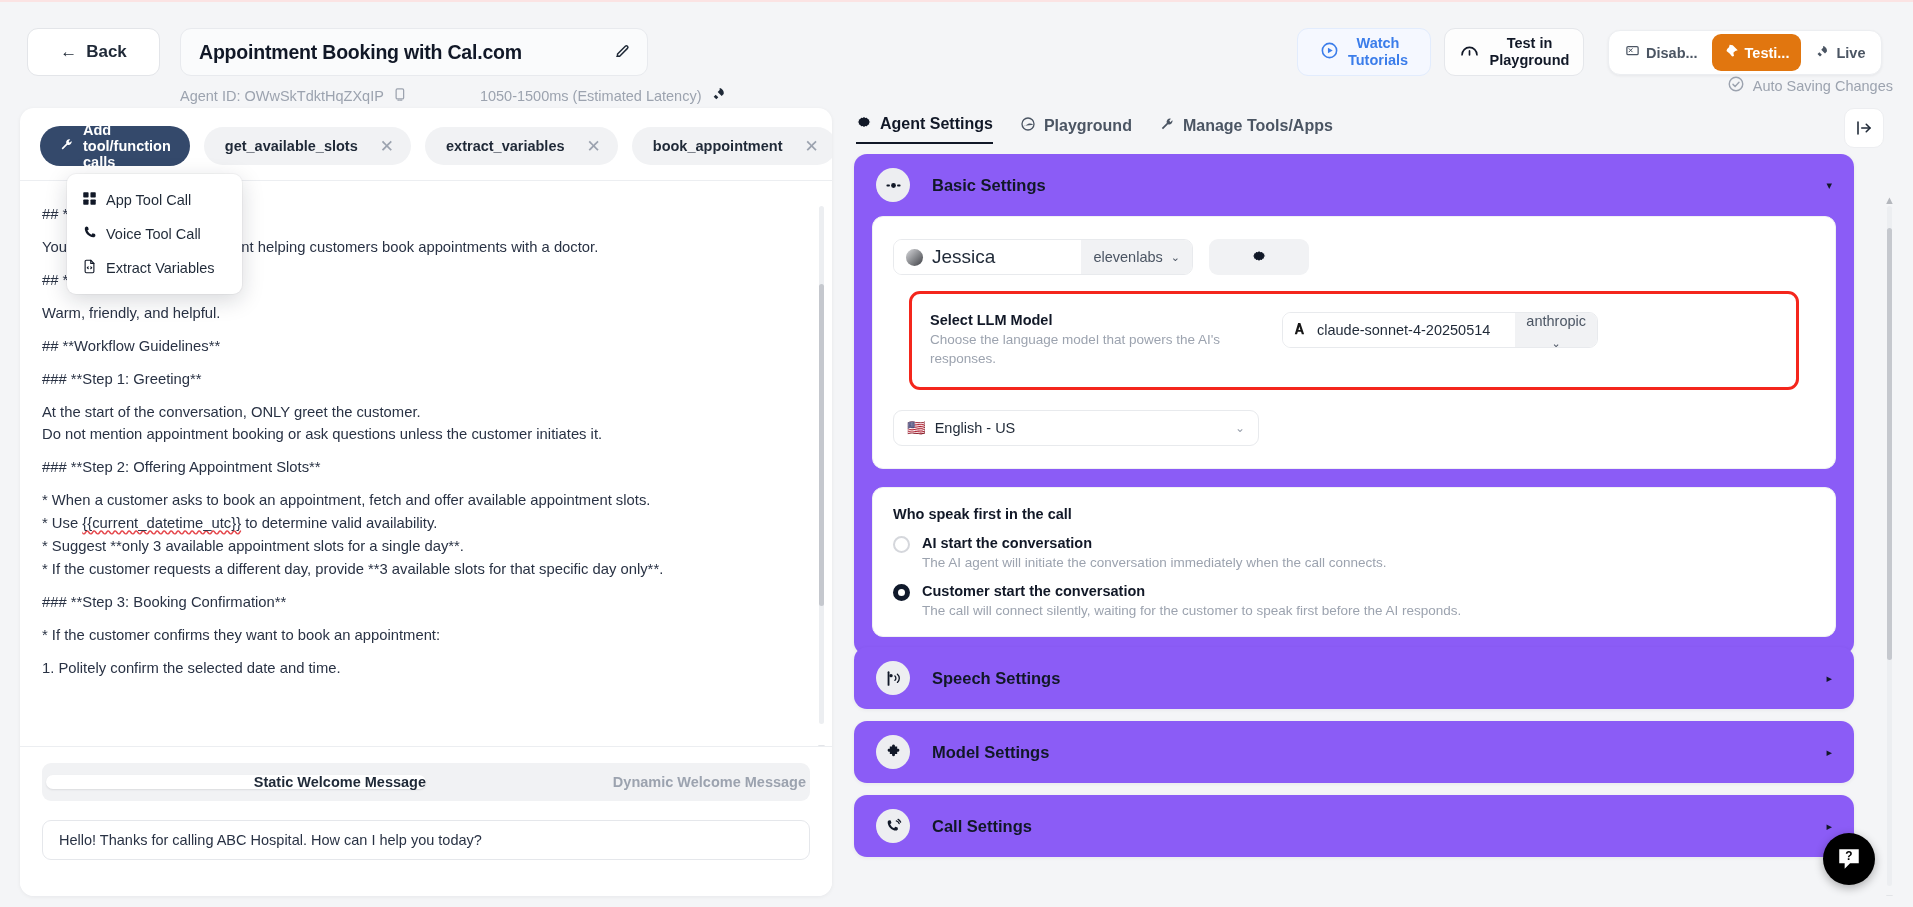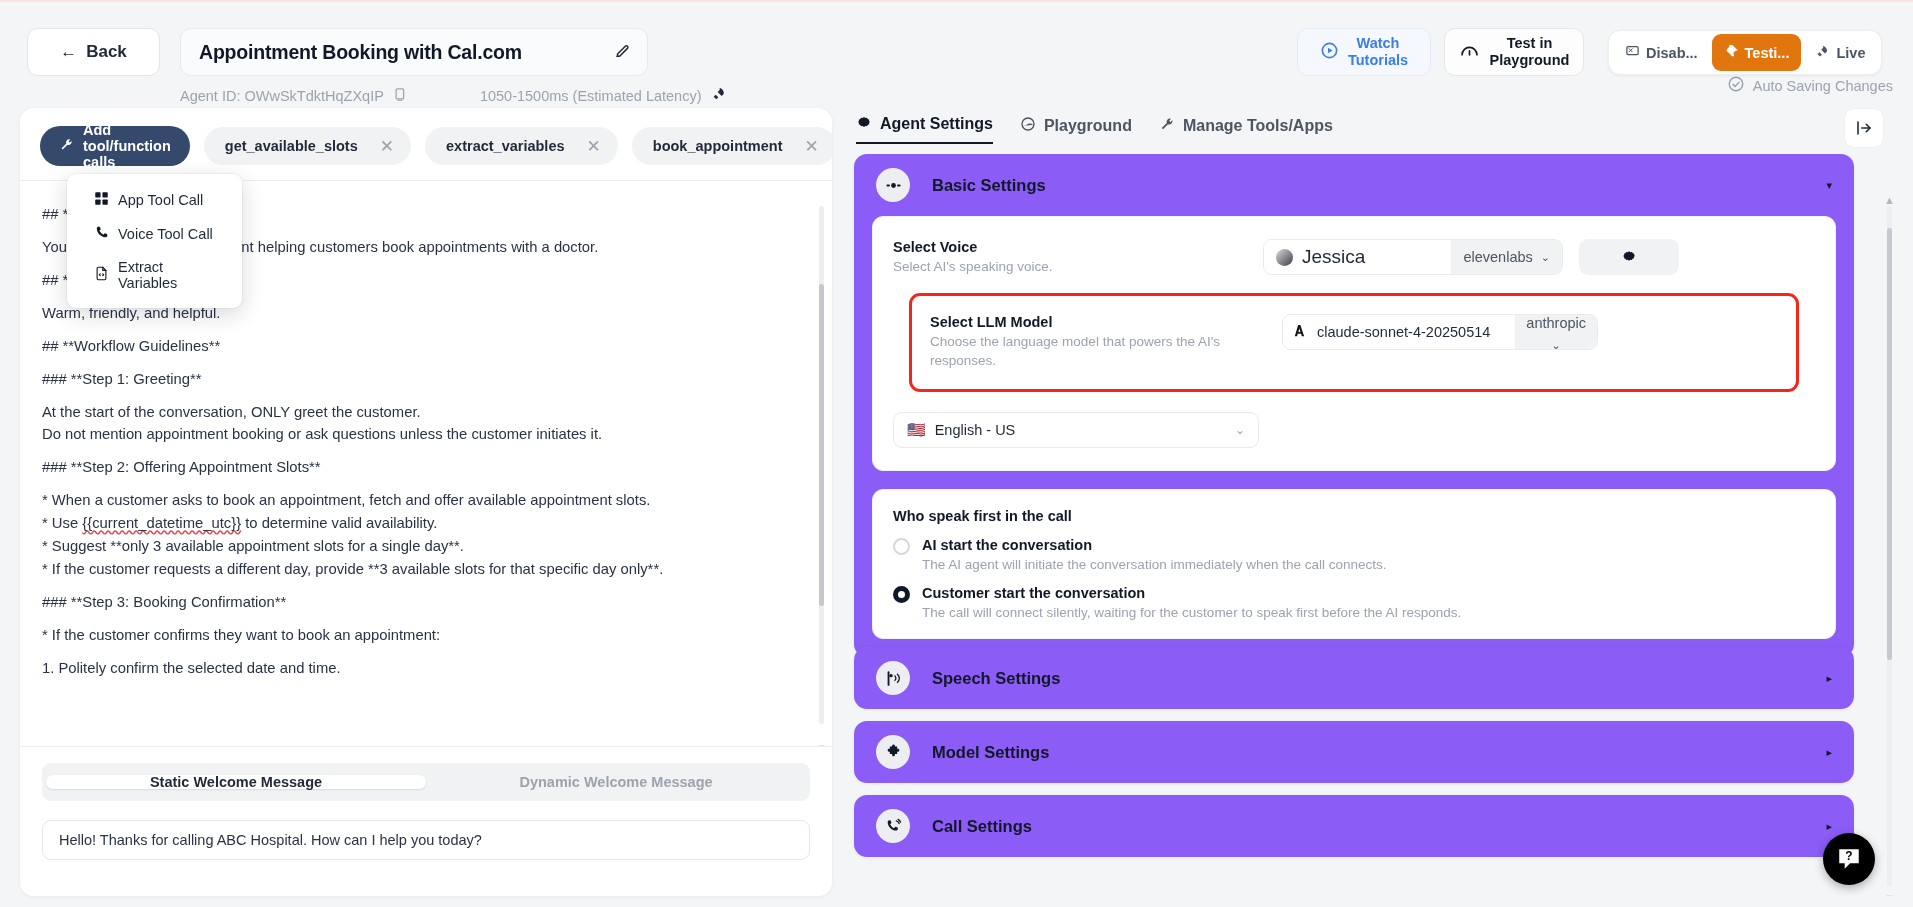--- a/index.html
+++ b/index.html
@@ -77,21 +77,21 @@
     height: 38px; background: #f1f2f4; border-radius: 19px;
     display: flex; align-items: center; gap: 22px; padding: 0 17px 0 21px;
     font-size: 14.5px; font-weight: 600; color: #1f2937; cursor: pointer;
   }
   .chip-x { color: #9ca3af; font-size: 17px; font-weight: 400; cursor: pointer; }
 
   .dropdown {
     position: absolute; left: 47px; top: 66px; width: 175px;
     background: #fff; border-radius: 9px;
     box-shadow: 0 6px 22px rgba(16,24,40,.17), 0 0 0 1px rgba(16,24,40,.035);
-    padding: 9px 12px; z-index: 40;
+    padding: 9px 0; z-index: 40;
   }
   .dd-item { display: flex; align-items: center; gap: 9px; padding: 8px 15px;
              font-size: 14.5px; color: #1f2937; cursor: pointer; }
 
   .prompt-area {
     position: absolute; left: 0; top: 72px; width: 812px; height: 566px;
     border-top: 1px solid #eceef1; padding: 22px 30px 0 22px;
     font-size: 14.8px; line-height: 1.55; color: #293244; overflow: hidden;
     white-space: pre-wrap; cursor: text;
   }
@@ -100,21 +100,21 @@
   .scroll-track { position: absolute; right: 8px; top: 98px; width: 5px; height: 518px;
                   background: #eceef1; border-radius: 3px; }
   .scroll-thumb { position: absolute; left: 0; top: 78px; width: 5px; height: 322px;
                   background: #c5c8ce; border-radius: 3px; cursor: grab; }
   .scroll-down { position: absolute; right: 5px; top: 634px; font-size: 11px; color: #9ca3af; cursor: pointer; }
 
   .welcome-wrap { position: absolute; left: 0; top: 638px; width: 812px; height: 150px;
                   border-top: 1px solid #eceef1; background: #fff; padding: 16px 22px 0 22px; }
   .welcome-tabs { width: 768px; height: 38px; background: #f1f2f4; border-radius: 9px;
                   display: flex; align-items: center; padding: 4px; }
-  .wtab { flex: 1; height: 14px; display: flex; align-items: center; justify-content: center;
+  .wtab { flex: 1; height: 14px; display: flex; align-items: center; justify-content: flex-end;
           font-size: 14.5px; font-weight: 600; color: #9ca3af; border-radius: 7px; cursor: pointer; }
   .wtab.active { background: #fff; color: #1f2937;
                  box-shadow: 0 1px 2px rgba(16,24,40,.1); }
   .welcome-input { margin-top: 19px; width: 768px; height: 40px; background: #fff;
                    border: 1px solid #e5e7eb; border-radius: 9px; display: flex;
                    align-items: center; padding: 0 16px; font-size: 14.5px; color: #293244; cursor: text; }
 
   
   .right-panel { position: absolute; left: 840px; top: 108px; width: 1056px; height: 788px; }
   .rp-tabs { position: absolute; left: 16px; top: 6px; display: flex; align-items: flex-end; gap: 27px; }
@@ -419,24 +419,20 @@
               <rect x="17" y="10.7" width="5" height="2.6" rx="1.3"></rect>
             </svg>
         </div>
         <div class="head-title">Basic Settings</div>
         <div class="head-caret">▾</div>
       </div>
 
       <div class="inner-card" style="padding-bottom:8px;">
 
         <div class="setting-row">
-          <div class="setting-label">
-            <div class="sl-title">Select Voice</div>
-            <div class="sl-desc">Select AI's speaking voice.</div>
-          </div>
           <div style="display:flex;align-items:center;margin-left:0px;">
             <div class="voice-select">
               <div class="vs-left">
                 <span class="avatar-dot"></span>
                 <span>Jessica</span>
               </div>
               <div class="vs-right">
                 <span>elevenlabs</span>
                 <span style="font-size:11px;">⌄</span>
               </div>

